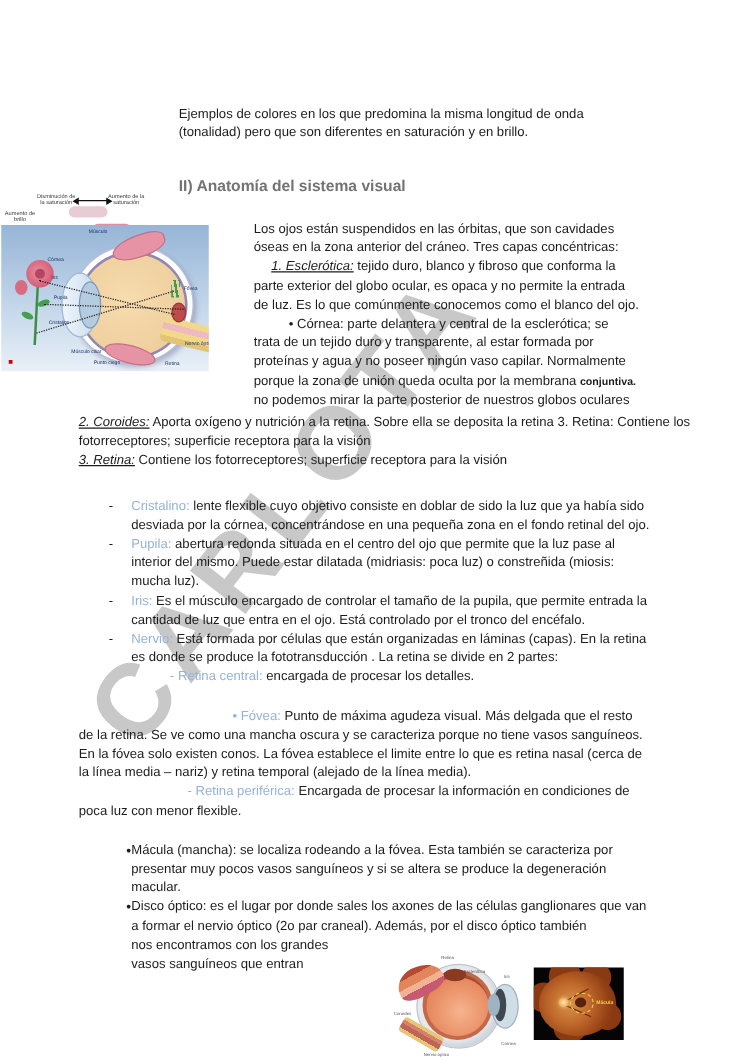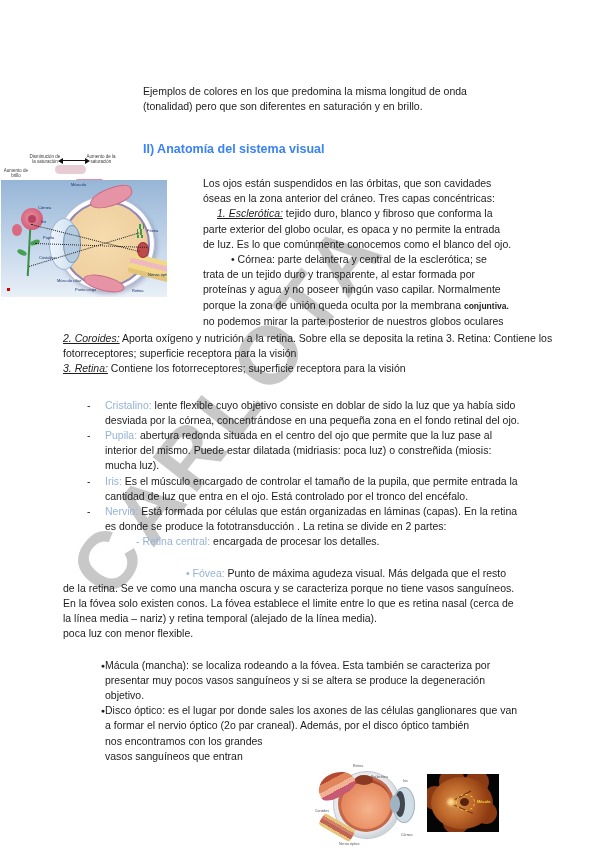--- a/index.html
+++ b/index.html
@@ -11,21 +11,21 @@
              letter-spacing:8px;color:rgba(125,125,125,0.42);white-space:nowrap;
              transform:rotate(-52deg);transform-origin:0 0;pointer-events:none;}
   
   .txt{font-size:10.5px;line-height:15.2px;}
   .term{color:#95b3d7;}
   .iu{font-style:italic;text-decoration:underline;}
   .small-bold{font-size:8.5px;font-weight:bold;}
   
   .intro{position:absolute;left:143px;top:84px;width:452px;z-index:2;}
   .intro div{white-space:nowrap;}
-  .heading{position:absolute;left:143px;top:142px;z-index:2;font-size:12.5px;font-weight:bold;color:#3b82f6;}
+  .heading{position:absolute;left:143px;top:142px;z-index:2;font-size:12.5px;font-weight:bold;color:#737373;}
   
   .rightcol{position:absolute;left:203px;top:176px;width:392px;z-index:2;}
   .rightcol .ln{white-space:nowrap;}
   .ind14{padding-left:14px;}
   .ind28{padding-left:28px;}
   
   .main{position:absolute;left:63px;top:331px;width:527px;z-index:2;}
   .gap20{height:21px;}
   .gap16{height:16px;}
   .ditem{display:flex;}
@@ -214,27 +214,28 @@
     <div class="ditem">
       <div class="dmark"><span>-</span></div>
       <div class="dtext">
         <span class="term">Nervio:</span><span> Está formada por células que están organizadas en láminas (capas). En la retina es donde se produce la fototransducción . La retina se divide en 2 partes:</span>
         <div class="subdash"><span class="term"><span>- </span><span>Retina central:</span></span><span> encargada de procesar los detalles.</span></div>
         <div class="subfovea"><span class="term"><span>• </span><span>Fóvea:</span></span><span> Punto de máxima agudeza visual. Más delgada que el resto</span></div>
       </div>
     </div>
 
     <p style="margin:0;" class="cont455">de la retina. Se ve como una mancha oscura y se caracteriza porque no tiene vasos sanguíneos. En la fóvea solo existen conos. La fóvea establece el limite entre lo que es retina nasal (cerca de la línea media – nariz) y retina temporal (alejado de la línea media).</p>
+    <div class="periferica"><span class="term"><span>- </span><span>Retina periférica:</span></span><span> Encargada de procesar la información en condiciones de</span></div>
     <p style="margin:0;">poca luz con menor flexible.</p>
 
     <div class="gap16"></div>
 
     <div class="bitem">
       <div class="bmark"><i>●</i></div>
-      <div class="btext">Mácula (mancha): se localiza rodeando a la fóvea. Esta también se caracteriza por presentar muy pocos vasos sanguíneos y si se altera se produce la degeneración objetivo.</div>
+      <div class="btext">Mácula (mancha): se localiza rodeando a la fóvea. Esta también se caracteriza por presentar muy pocos vasos sanguíneos y si se altera se produce la degeneración macular.</div>
     </div>
     <div class="bitem">
       <div class="bmark"><i>●</i></div>
       <div class="btext">
         <span>Disco óptico: es el lugar por donde sales los axones de las células ganglionares que van a formar el nervio óptico (2o par craneal). Además, por el disco óptico también</span>
         <span class="blockline">nos encontramos con los grandes</span>
         <span class="blockline">vasos sanguíneos que entran</span>
       </div>
     </div>
   </div>

